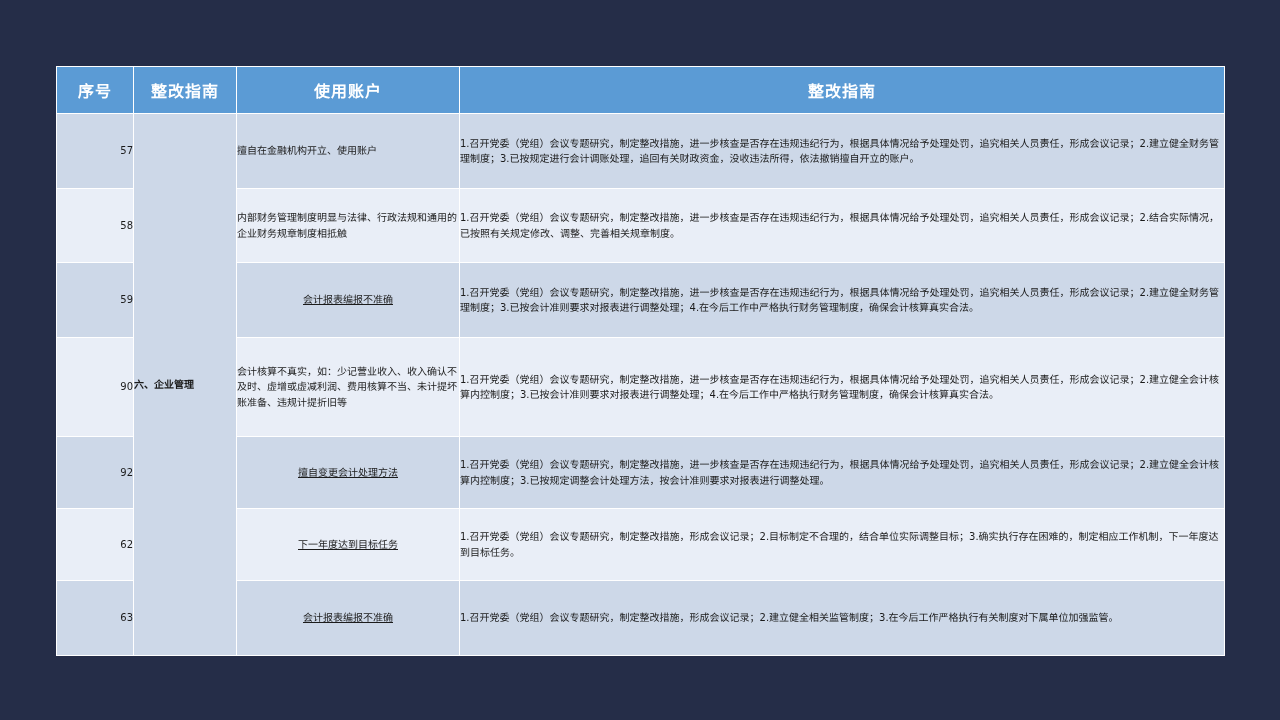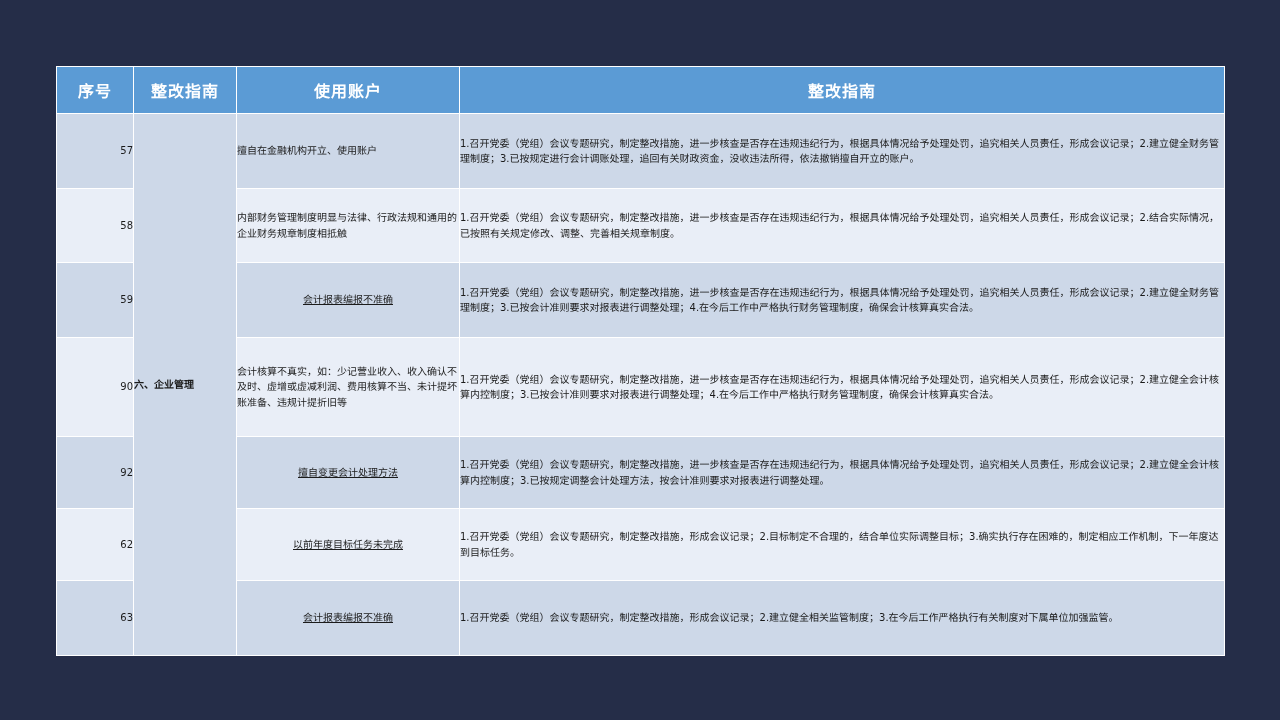--- a/index.html
+++ b/index.html
@@ -155,21 +155,21 @@
           <td class="issue-cell">会计核算不真实，如：少记营业收入、收入确认不及时、虚增或虚减利润、费用核算不当、未计提坏账准备、违规计提折旧等</td>
           <td class="guide-cell">1.召开党委（党组）会议专题研究，制定整改措施，进一步核查是否存在违规违纪行为，根据具体情况给予处理处罚，追究相关人员责任，形成会议记录；2.建立健全会计核算内控制度；3.已按会计准则要求对报表进行调整处理；4.在今后工作中严格执行财务管理制度，确保会计核算真实合法。</td>
         </tr>
         <tr class="r61 row-a">
           <td class="seq-cell">92</td>
           <td class="issue-cell centered">擅自变更会计处理方法</td>
           <td class="guide-cell">1.召开党委（党组）会议专题研究，制定整改措施，进一步核查是否存在违规违纪行为，根据具体情况给予处理处罚，追究相关人员责任，形成会议记录；2.建立健全会计核算内控制度；3.已按规定调整会计处理方法，按会计准则要求对报表进行调整处理。</td>
         </tr>
         <tr class="r62 row-b">
           <td class="seq-cell">62</td>
-          <td class="issue-cell centered">以前年度目标任务未完成</td>
+          <td class="issue-cell centered">下一年度达到目标任务</td>
           <td class="guide-cell">1.召开党委（党组）会议专题研究，制定整改措施，形成会议记录；2.目标制定不合理的，结合单位实际调整目标；3.确实执行存在困难的，制定相应工作机制，下一年度达到目标任务。</td>
         </tr>
         <tr class="r63 row-a">
           <td class="seq-cell">63</td>
           <td class="issue-cell centered">会计报表编报不准确</td>
           <td class="guide-cell">1.召开党委（党组）会议专题研究，制定整改措施，形成会议记录；2.建立健全相关监管制度；3.在今后工作严格执行有关制度对下属单位加强监管。</td>
         </tr>
       </tbody>
   </table>
 

